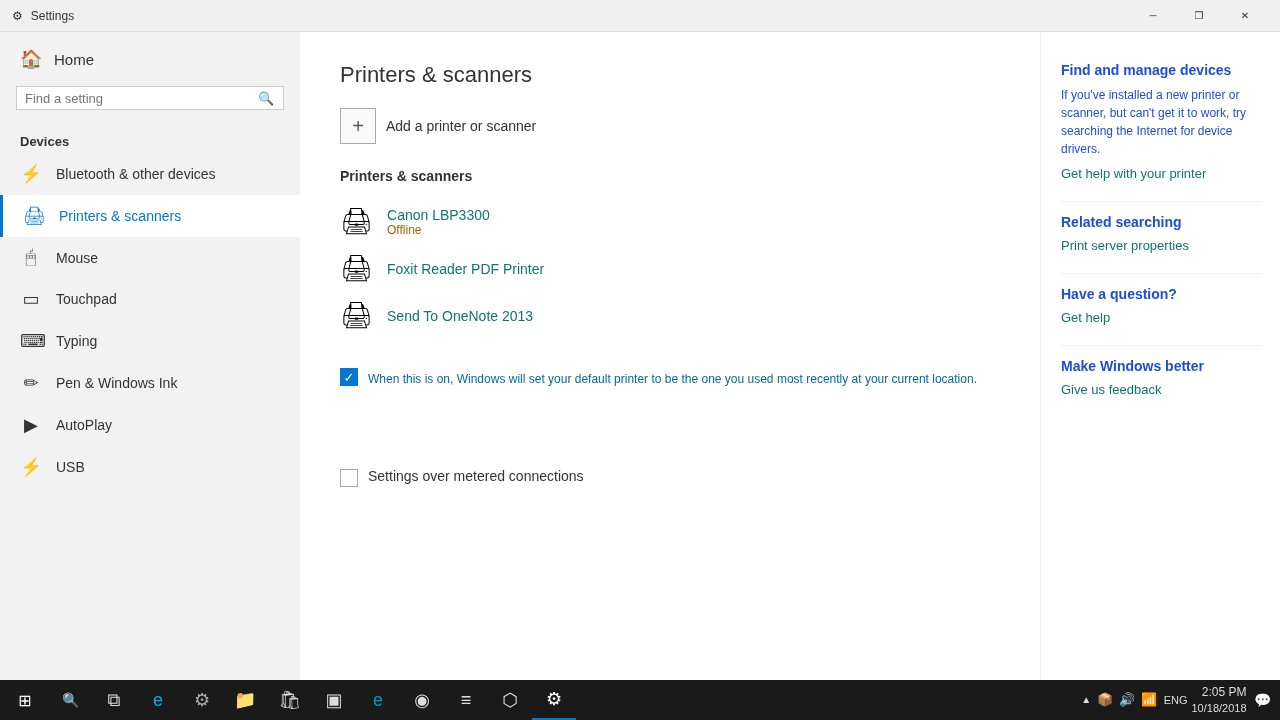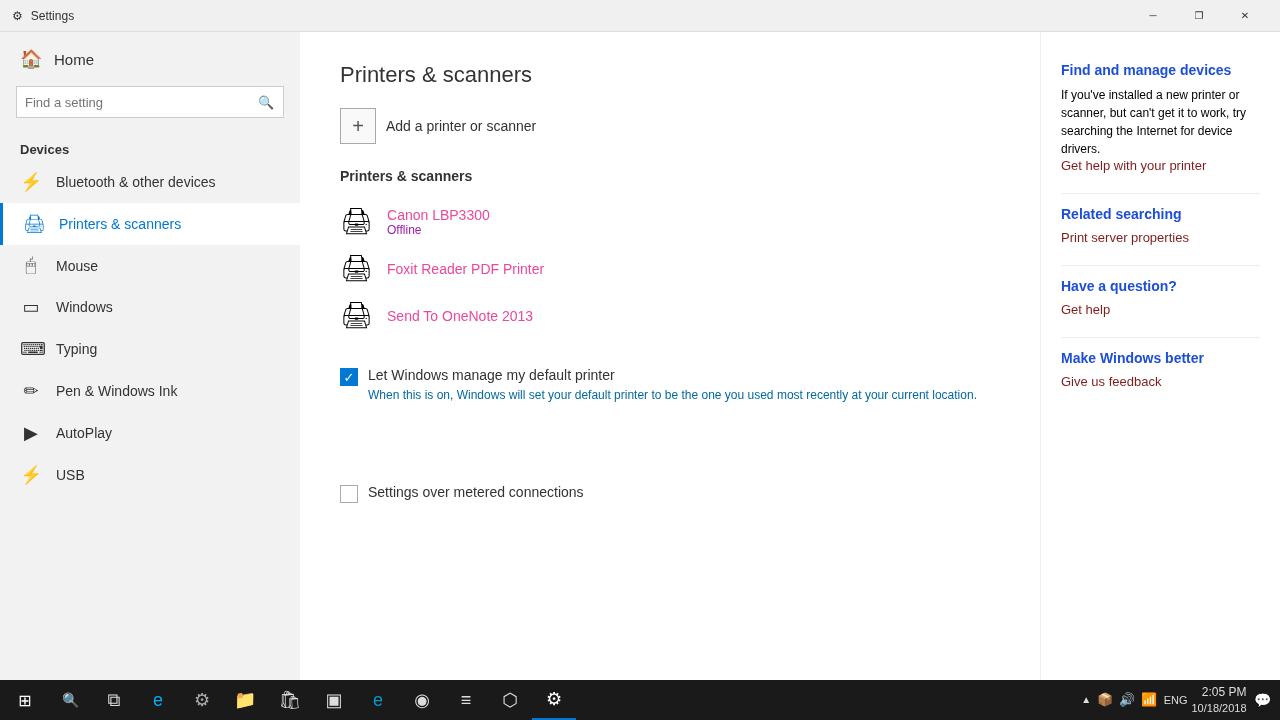--- a/index.html
+++ b/index.html
@@ -40,21 +40,21 @@
       display: flex; align-items: center; gap: 12px;
       padding: 16px 20px; cursor: pointer;
       font-size: 15px; color: #333;
     }
     .search-box {
       margin: 0 16px 16px;
       display: flex; align-items: center;
       background: #fff;
       border: 1px solid #ccc;
       padding: 4px 8px;
-      height: 32px;
+      height: 24px;
     }
     .search-box input {
       border: none; outline: none; background: transparent;
       font-size: 13px; width: 100%; color: #333;
     }
     .sidebar-section-label {
       padding: 8px 20px 4px;
       font-size: 13px; font-weight: 600; color: #333;
     }
     .sidebar-item {
@@ -94,22 +94,22 @@
       font-size: 20px; color: #555; background: #f9f9f9;
     }
     .add-printer-label { font-size: 14px; color: #333; }
 
     .printers-section-label { font-size: 14px; font-weight: 600; color: #333; margin-bottom: 14px; }
 
     .printer-item {
       display: flex; align-items: center; gap: 14px;
       padding: 8px 0; cursor: pointer;
     }
-    .printer-info .printer-name { font-size: 14px; color: #ec4899; }
-    .printer-info .printer-status { font-size: 12px; color: #a21caf; }
+    .printer-info .printer-name { font-size: 14px; color: #0f766e; }
+    .printer-info .printer-status { font-size: 12px; color: #a16207; }
 
     .checkbox-row {
       display: flex; align-items: flex-start; gap: 10px;
       margin-top: 28px;
     }
     .checkbox-box {
       width: 18px; height: 18px; background: #0078d4;
       display: flex; align-items: center; justify-content: center;
       flex-shrink: 0; margin-top: 1px;
     }
@@ -161,22 +161,22 @@
     
     .right-panel {
       width: 240px;
       padding: 30px 20px;
       background: #fff;
       border-left: 1px solid #eee;
       flex-shrink: 0;
       font-size: 13px;
     }
     .right-section-title { font-size: 14px; font-weight: 600; color: #1d4ed8; margin-bottom: 8px; }
-    .right-desc { font-size: 12px; color: #000000; line-height: 1.5; }
-    .right-link { font-size: 13px; color: #7f1d1d; cursor: pointer; text-decoration: none; display: block; margin-bottom: 20px; }
+    .right-desc { font-size: 12px; color: #1d4ed8; line-height: 1.5; margin-bottom: 8px; }
+    .right-link { font-size: 13px; color: #0f766e; cursor: pointer; text-decoration: none; display: block; margin-bottom: 20px; }
     .divider-right { height: 1px; background: #eee; margin: 12px 0; }
 
     
     .taskbar {
       height: 40px;
       background: #1a1a1a;
       display: flex;
       align-items: center;
       gap: 0;
       flex-shrink: 0;
@@ -242,21 +242,21 @@
     <div class="sidebar-item active">
       <span class="sidebar-icon">🖨</span>
       <span>Printers &amp; scanners</span>
     </div>
     <div class="sidebar-item">
       <span class="sidebar-icon">🖱</span>
       <span>Mouse</span>
     </div>
     <div class="sidebar-item">
       <span class="sidebar-icon">▭</span>
-      <span>Windows</span>
+      <span>Touchpad</span>
     </div>
     <div class="sidebar-item">
       <span class="sidebar-icon">⌨</span>
       <span>Typing</span>
     </div>
     <div class="sidebar-item">
       <span class="sidebar-icon">✏</span>
       <span>Pen &amp; Windows Ink</span>
     </div>
     <div class="sidebar-item">
@@ -302,21 +302,20 @@
       <div class="printer-info">
         <div class="printer-name">Send To OneNote 2013</div>
       </div>
     </div>
 
     <div class="checkbox-row">
       <div class="checkbox-box">
         <span class="checkmark">✓</span>
       </div>
       <div class="checkbox-text">
-        <div class="cb-label">Let Windows manage my default printer</div>
         <div class="cb-desc">When this is on, Windows will set your default printer to be the one you used most recently at your current location.</div>
       </div>
     </div>
 
     <div class="checkbox-row" style="margin-top: 80px;">
       <div class="checkbox-unchecked"></div>
       <div class="checkbox-text">
         <div class="cb-label">Settings over metered connections</div>
       </div>
     </div>

